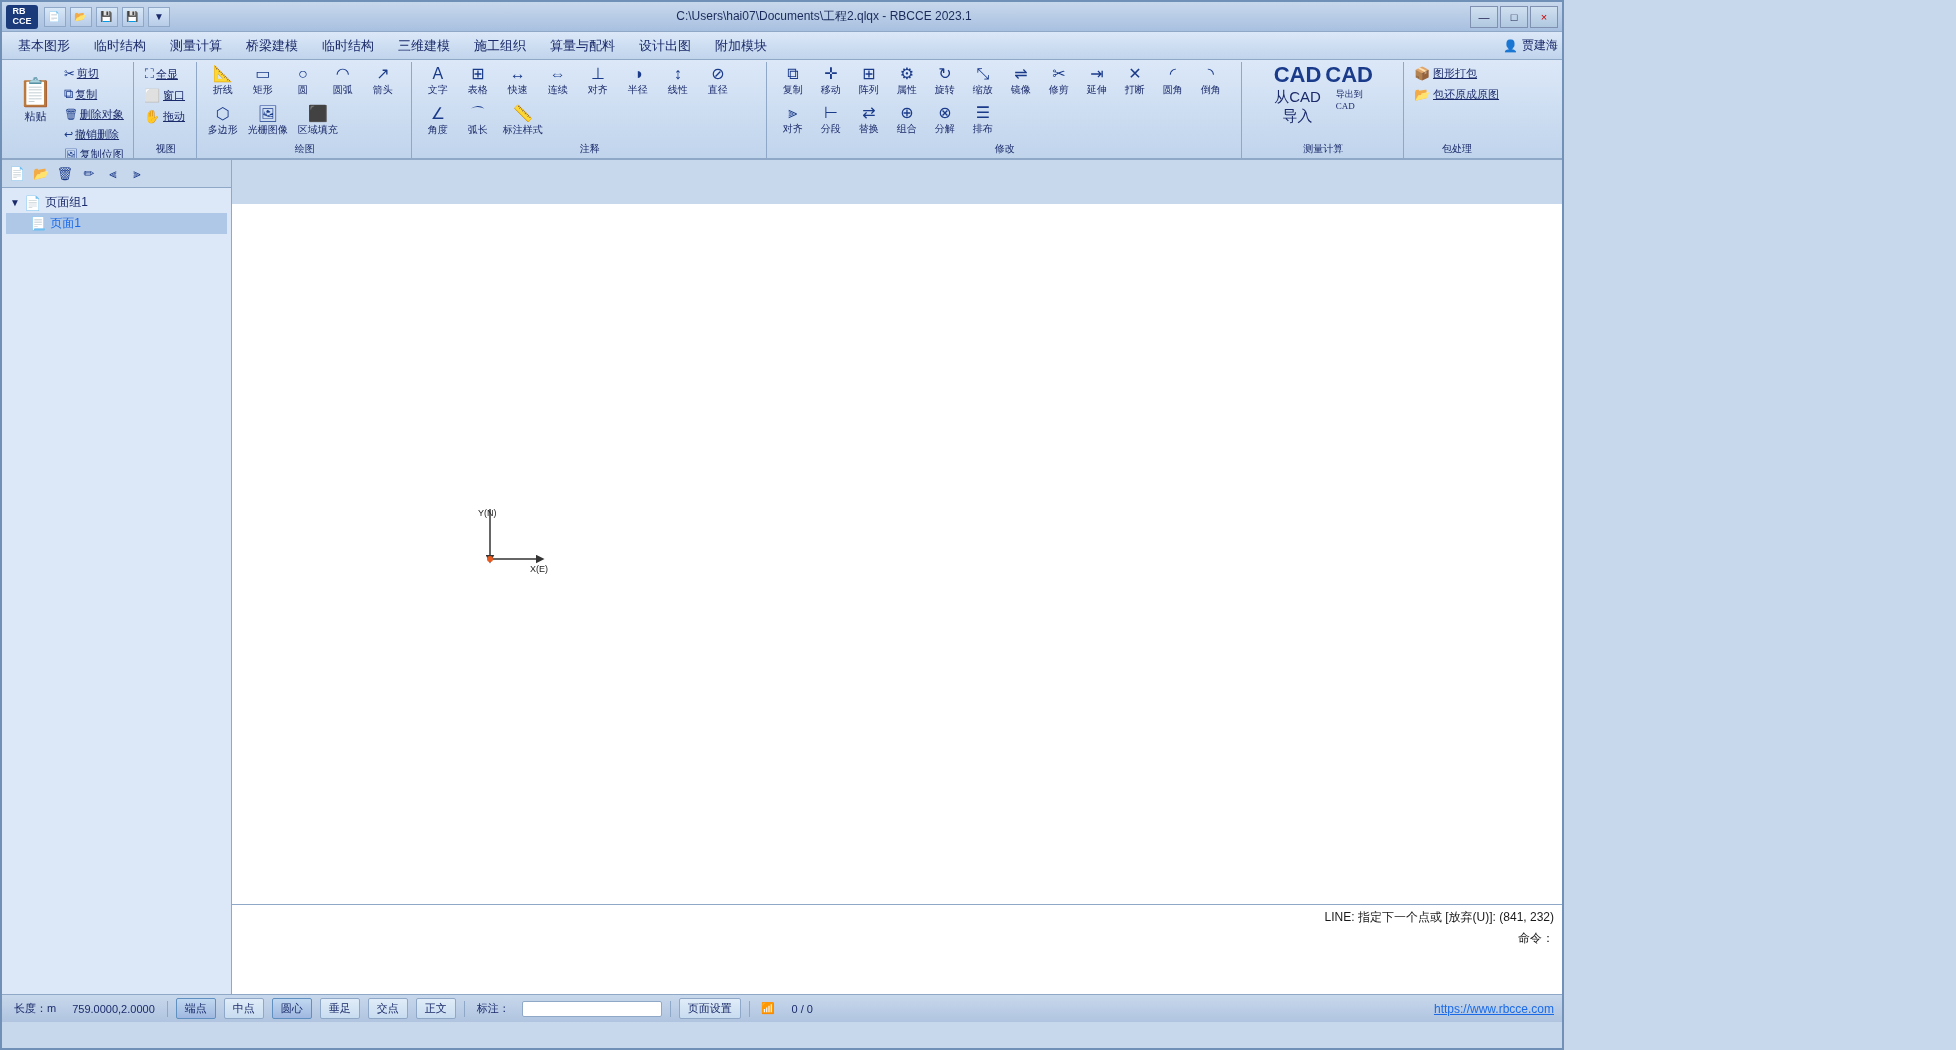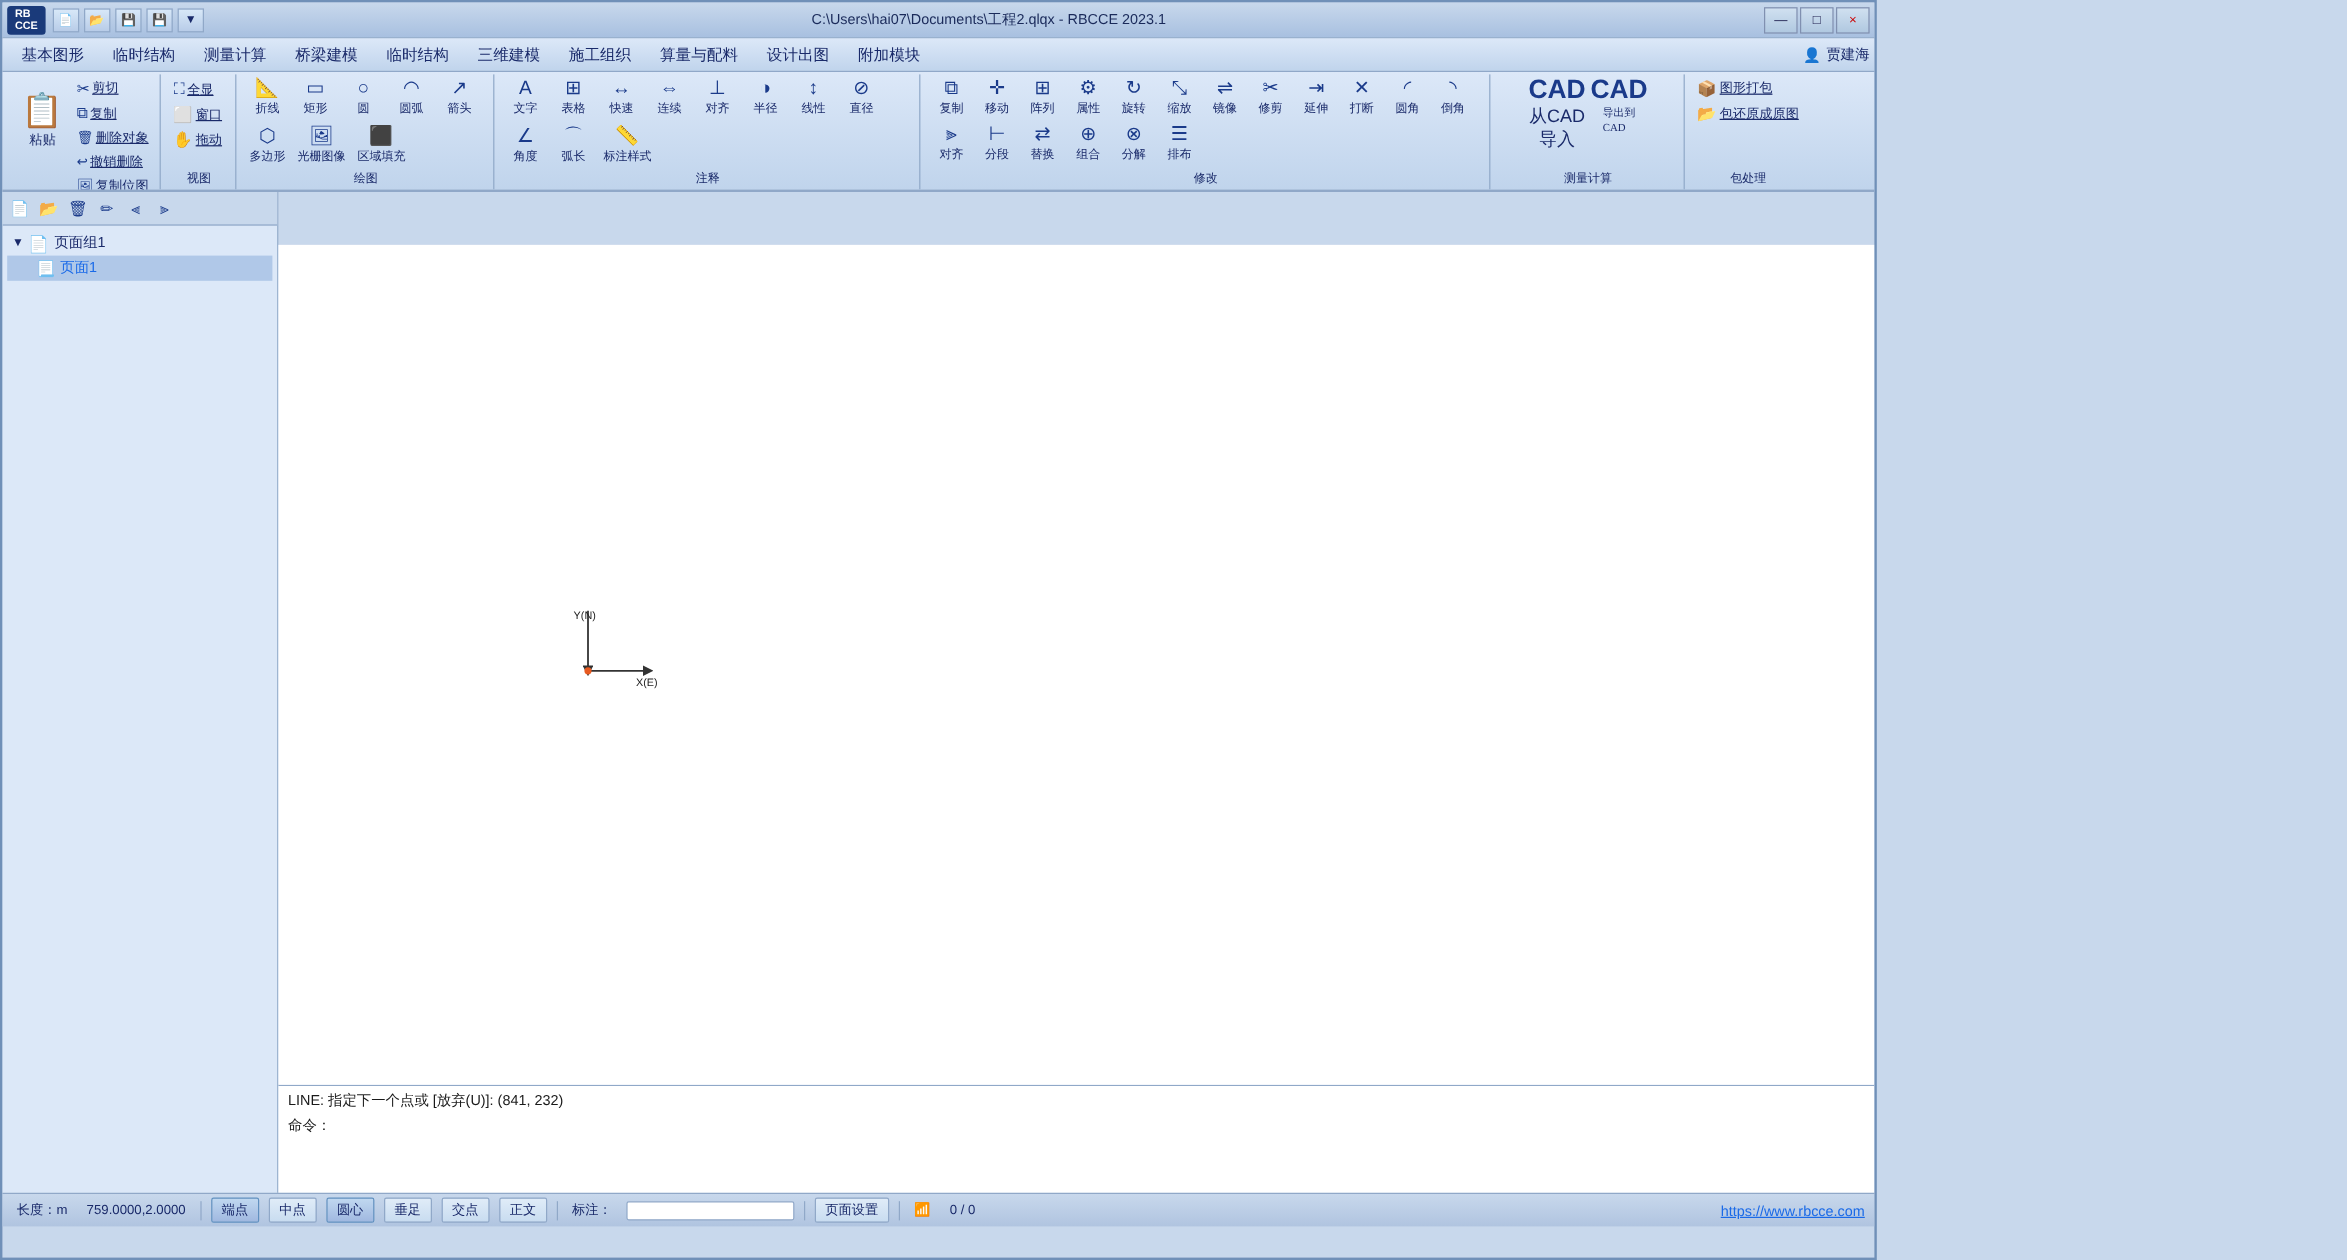--- a/index.html
+++ b/index.html
@@ -214,21 +214,21 @@
 
     
     #command-area {
       height: 90px;
       background: white;
       border-top: 1px solid #90a8c8;
       padding: 4px 8px;
       font-size: 12px;
       color: #1a1a1a;
     }
-    .cmd-line { margin-bottom: 4px; }
+    .cmd-line { margin-bottom: 4px; text-align: right; }
     .cmd-prompt { color: #1a1a1a; }
 
     
     #statusbar {
       height: 28px;
       background: linear-gradient(to bottom, #c8d8ec, #b0c4e0);
       border-top: 1px solid #90a8c8;
       display: flex;
       align-items: center;
       padding: 0 8px;

